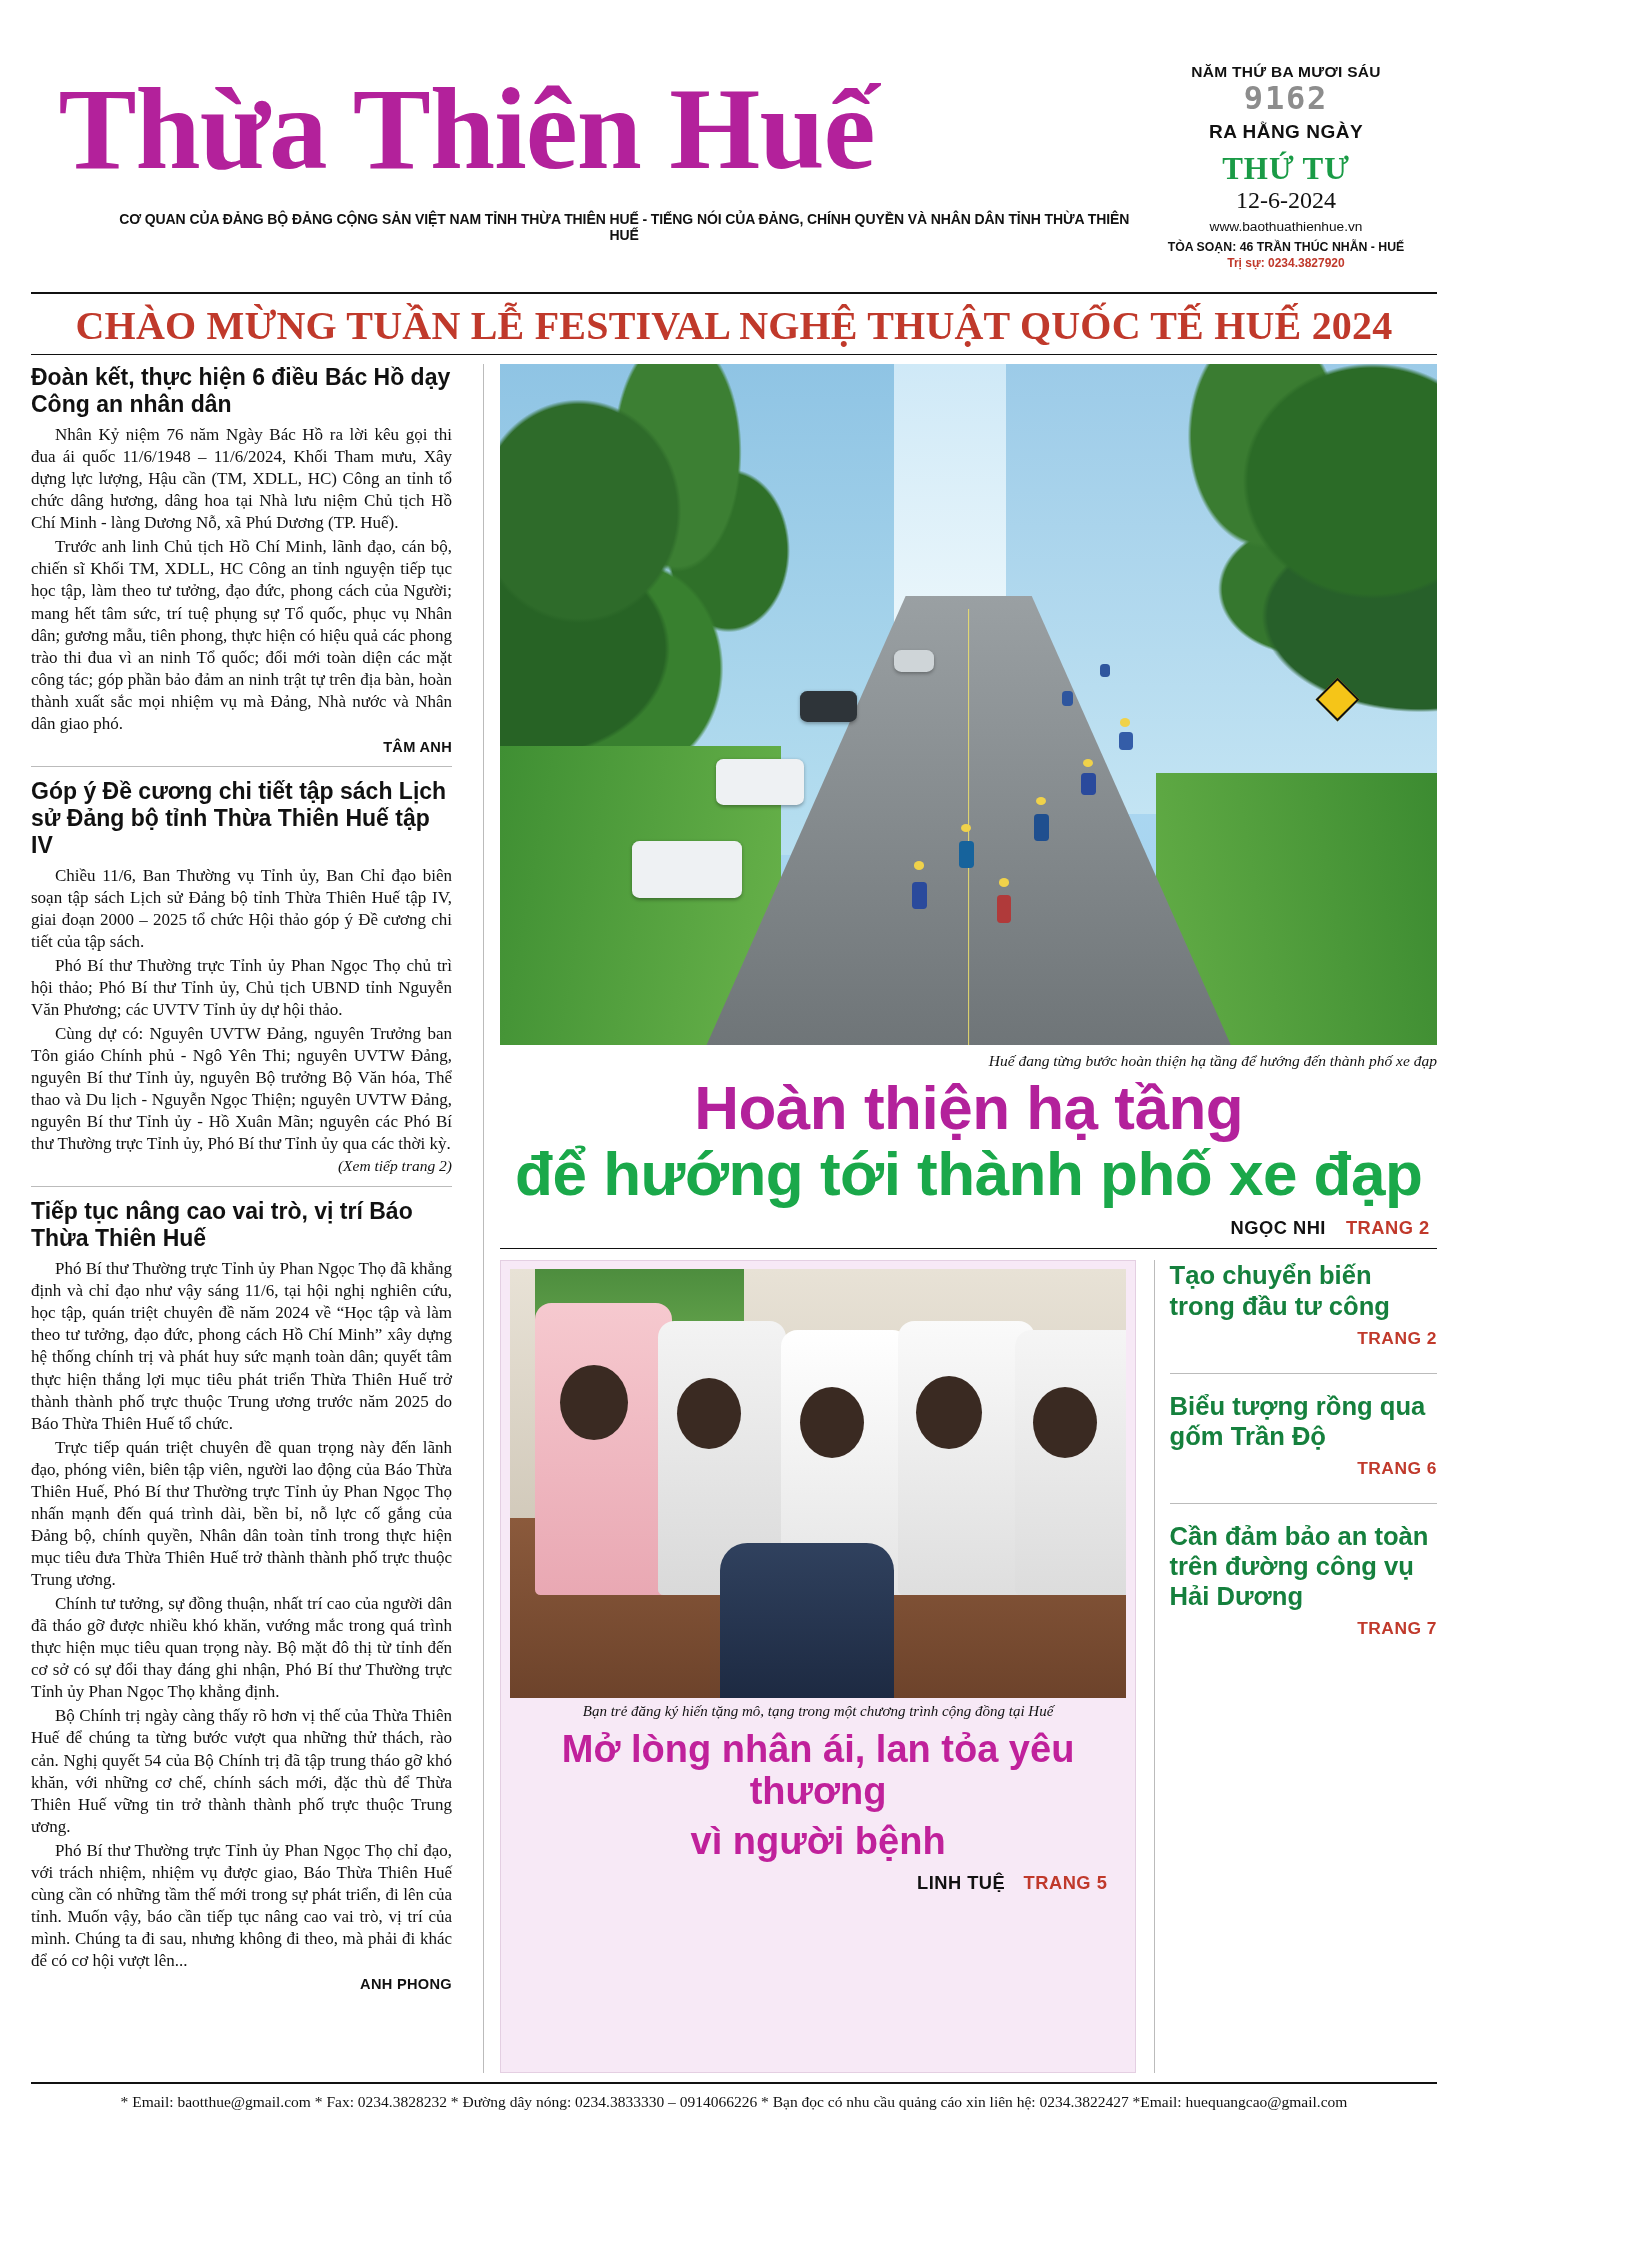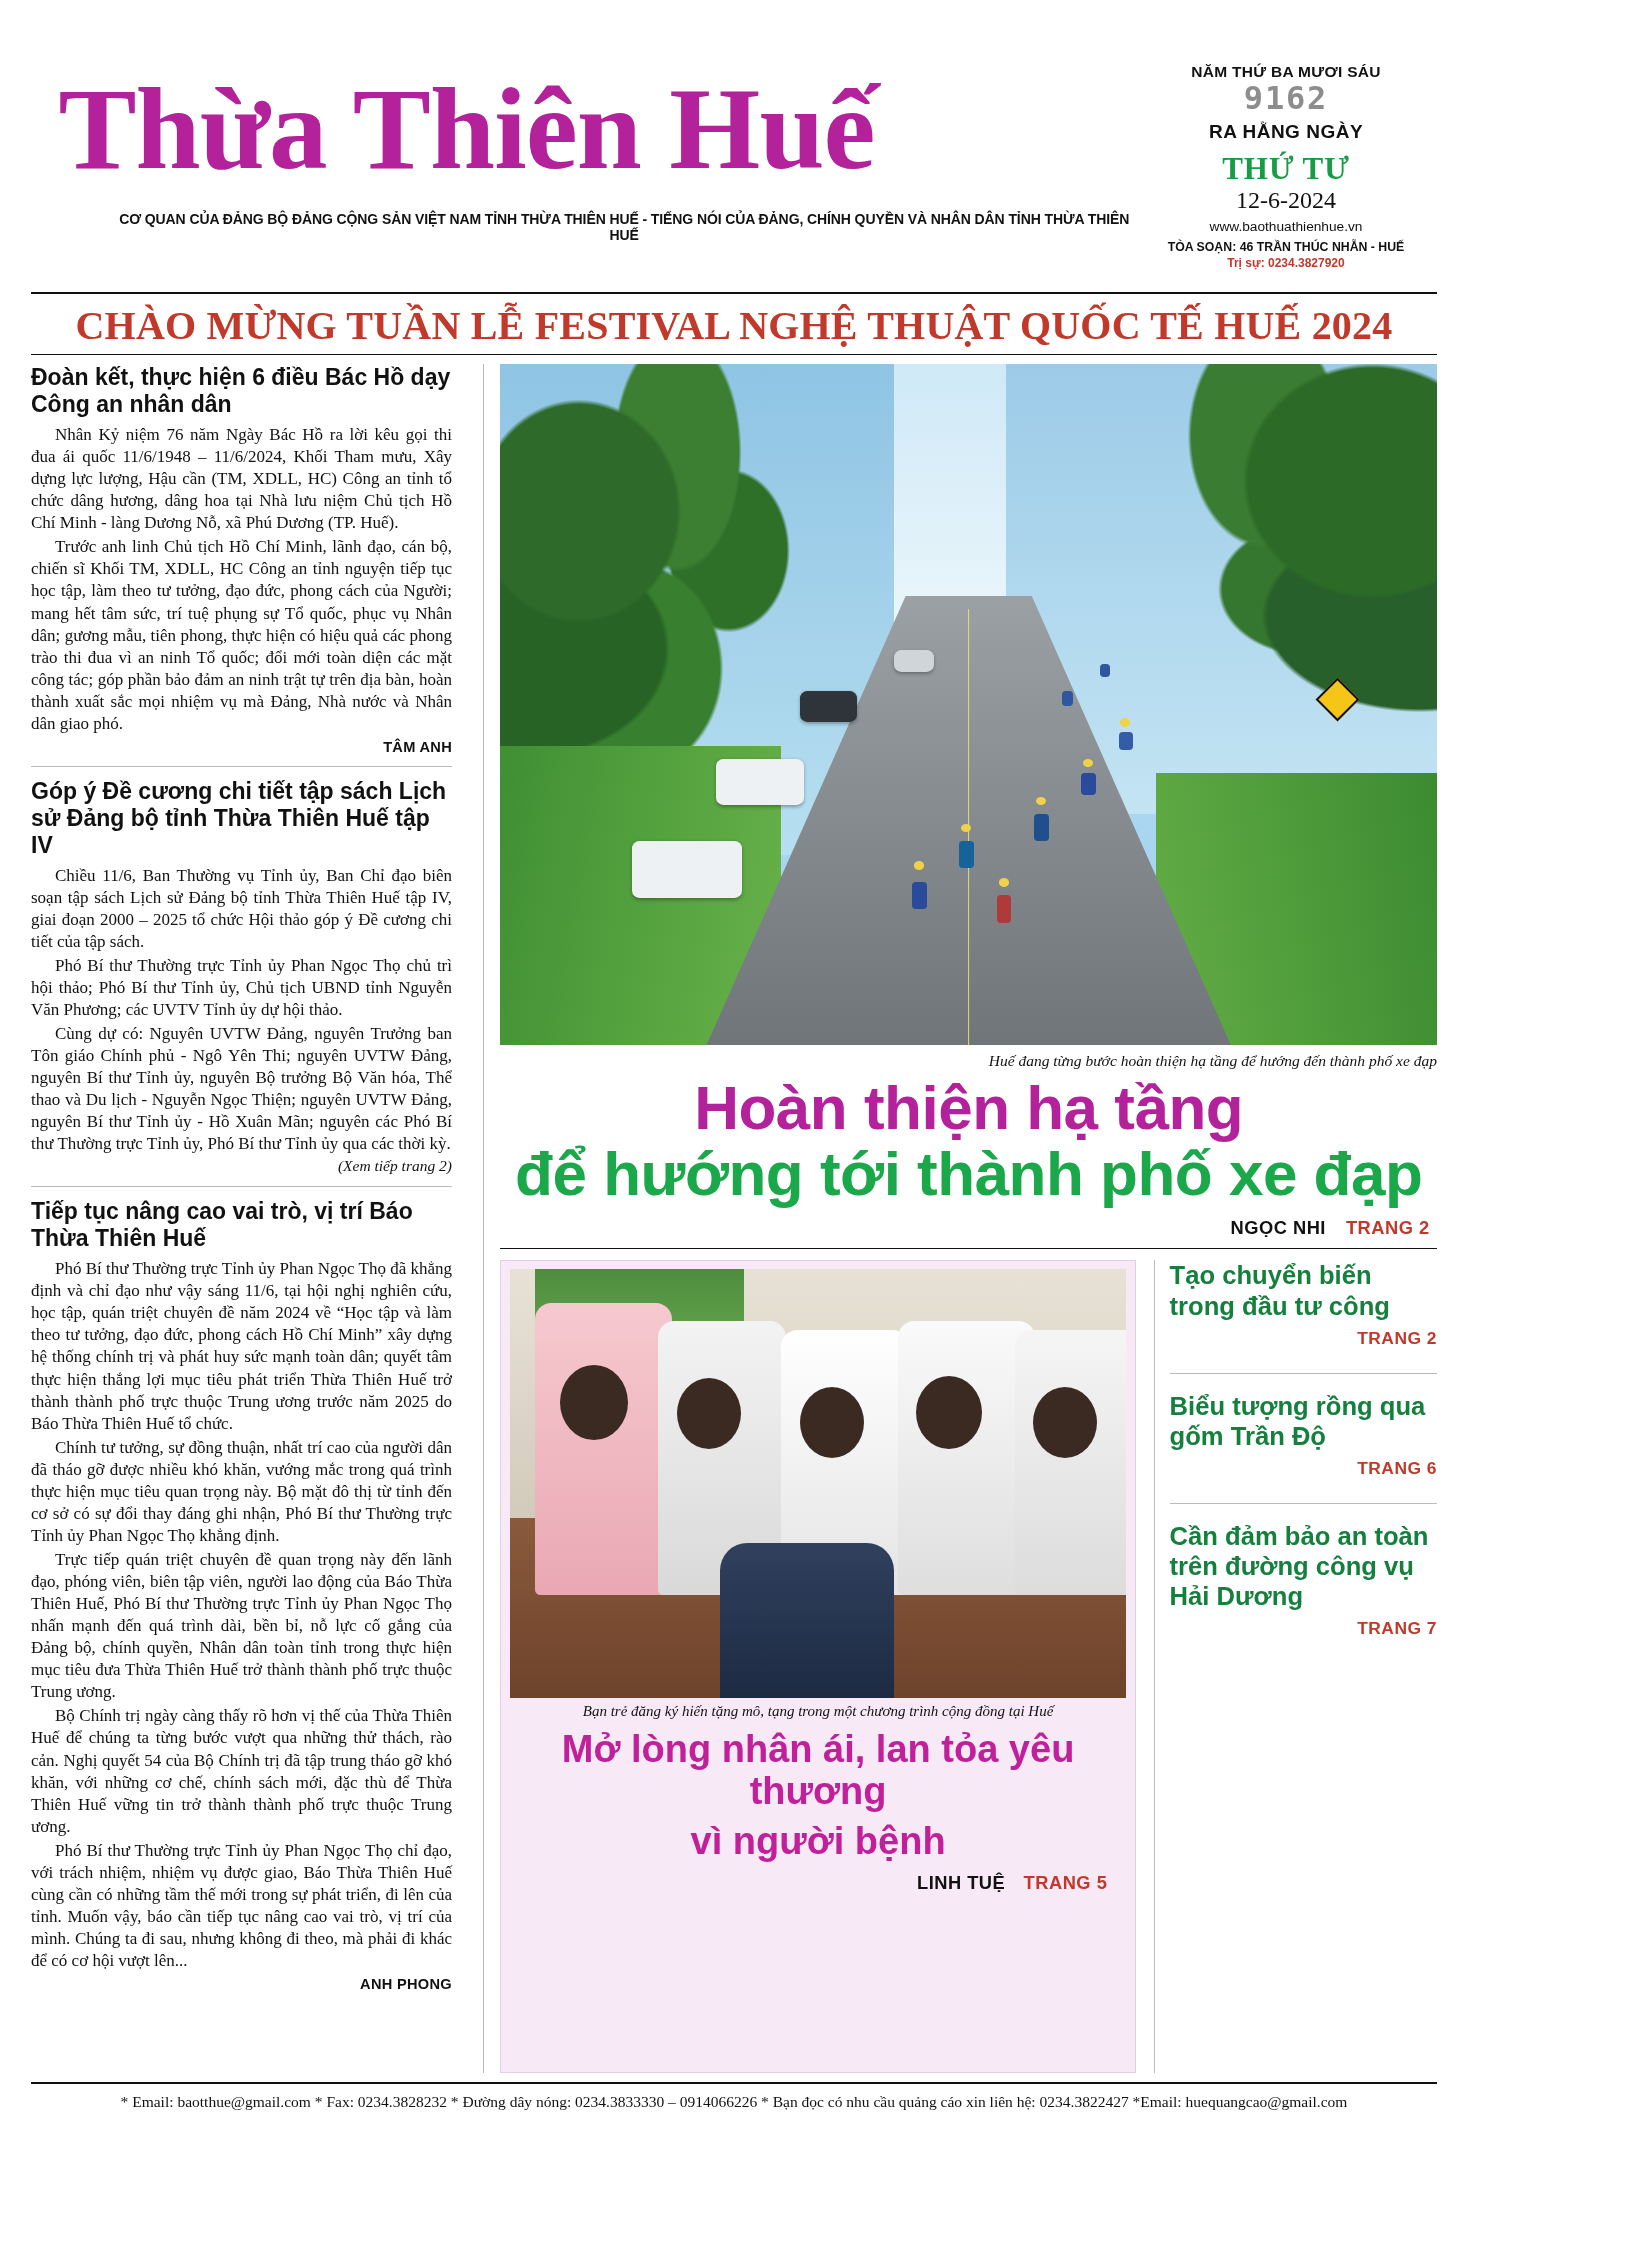--- a/index.html
+++ b/index.html
@@ -430,22 +430,22 @@
         </div>
         <div class="seealso">(Xem tiếp trang 2)</div>
       </div>
 
       <div class="art-sep"></div>
 
       <div>
         <div class="art-head">Tiếp tục nâng cao vai trò, vị trí Báo Thừa Thiên Huế</div>
         <div class="art-body">
           <p>Phó Bí thư Thường trực Tỉnh ủy Phan Ngọc Thọ đã khẳng định và chỉ đạo như vậy sáng 11/6, tại hội nghị nghiên cứu, học tập, quán triệt chuyên đề năm 2024 về “Học tập và làm theo tư tưởng, đạo đức, phong cách Hồ Chí Minh” xây dựng hệ thống chính trị và phát huy sức mạnh toàn dân; quyết tâm thực hiện thắng lợi mục tiêu phát triển Thừa Thiên Huế trở thành thành phố trực thuộc Trung ương trước năm 2025 do Báo Thừa Thiên Huế tổ chức.</p>
+          <p>Trực tiếp quán triệt chuyên đề quan trọng này đến lãnh đạo, phóng viên, biên tập viên, người lao động của Báo Thừa Thiên Huế, Phó Bí thư Thường trực Tỉnh ủy Phan Ngọc Thọ nhấn mạnh đến quá trình dài, bền bỉ, nỗ lực cố gắng của Đảng bộ, chính quyền, Nhân dân toàn tỉnh trong thực hiện mục tiêu đưa Thừa Thiên Huế trở thành thành phố trực thuộc Trung ương.</p>
           <p>Chính tư tưởng, sự đồng thuận, nhất trí cao của người dân đã tháo gỡ được nhiều khó khăn, vướng mắc trong quá trình thực hiện mục tiêu quan trọng này. Bộ mặt đô thị từ tỉnh đến cơ sở có sự đổi thay đáng ghi nhận, Phó Bí thư Thường trực Tỉnh ủy Phan Ngọc Thọ khẳng định.</p>
-          <p>Trực tiếp quán triệt chuyên đề quan trọng này đến lãnh đạo, phóng viên, biên tập viên, người lao động của Báo Thừa Thiên Huế, Phó Bí thư Thường trực Tỉnh ủy Phan Ngọc Thọ nhấn mạnh đến quá trình dài, bền bỉ, nỗ lực cố gắng của Đảng bộ, chính quyền, Nhân dân toàn tỉnh trong thực hiện mục tiêu đưa Thừa Thiên Huế trở thành thành phố trực thuộc Trung ương.</p>
           <p>Bộ Chính trị ngày càng thấy rõ hơn vị thế của Thừa Thiên Huế để chúng ta từng bước vượt qua những thử thách, rào cản. Nghị quyết 54 của Bộ Chính trị đã tập trung tháo gỡ khó khăn, với những cơ chế, chính sách mới, đặc thù để Thừa Thiên Huế vững tin trở thành thành phố trực thuộc Trung ương.</p>
           <p>Phó Bí thư Thường trực Tỉnh ủy Phan Ngọc Thọ chỉ đạo, với trách nhiệm, nhiệm vụ được giao, Báo Thừa Thiên Huế cùng cần có những tầm thế mới trong sự phát triển, đi lên của tỉnh. Muốn vậy, báo cần tiếp tục nâng cao vai trò, vị trí của mình. Chúng ta đi sau, nhưng không đi theo, mà phải đi khác để có cơ hội vượt lên...</p>
         </div>
         <div class="byline">ANH PHONG</div>
       </div>
 
     </div>
 
     <div class="col-right">
 

